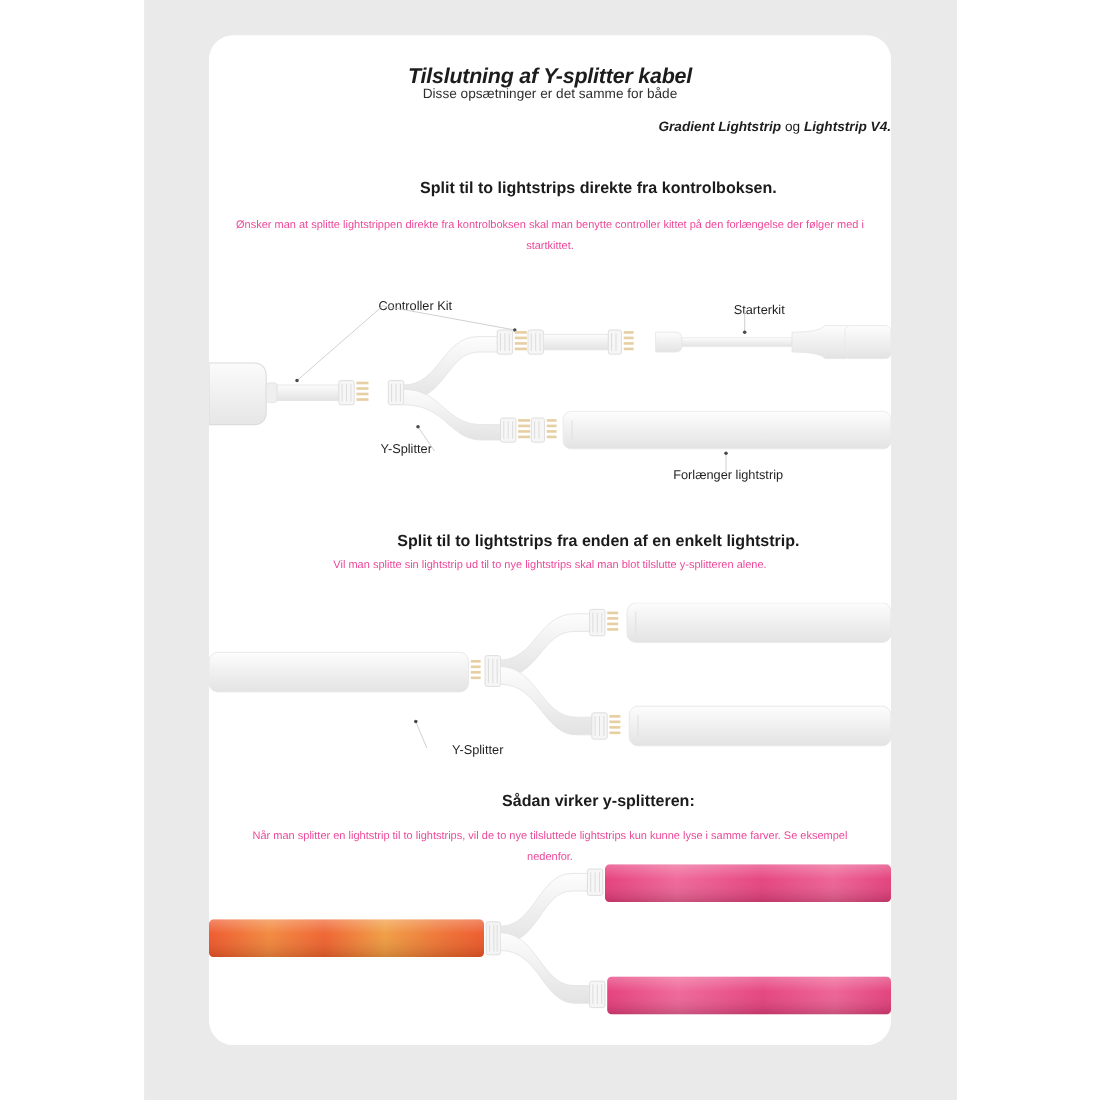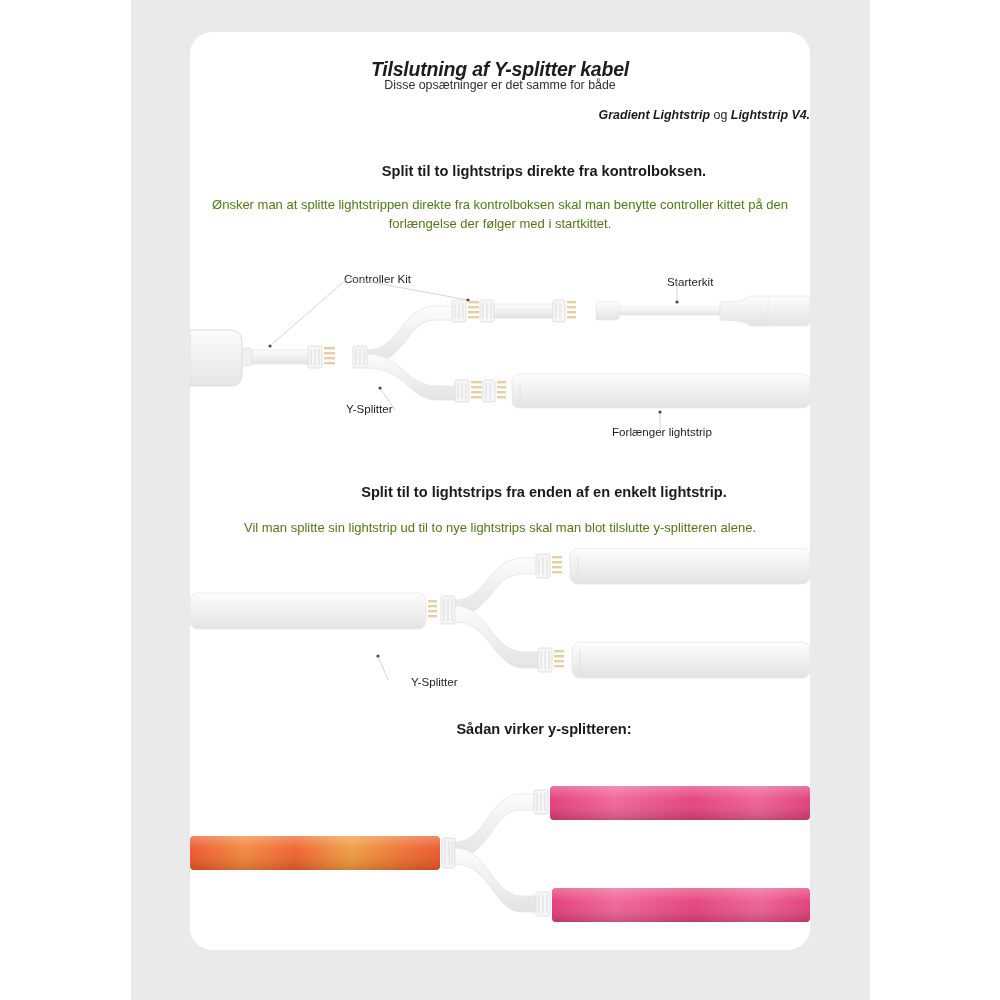--- a/index.html
+++ b/index.html
@@ -59,27 +59,27 @@
     font-size: 12.4px; font-weight: bold; font-style: italic; color: #1c1c1c; text-align: right;
   }
   #doc-sub2 .nb { font-weight: normal; font-style: normal; }
 
   .sec-head {
     left: 190px; width: 620px;
     font-size: 14.6px; font-weight: bold; color: #1b1b1b; padding-left: 44px;
   }
   .sec-body {
     left: 208px; width: 584px;
-    font-size: 13px; line-height: 18.5px; color: #4d7c0f;
+    font-size: 10px; line-height: 18.5px; color: #ec4899;
   }
 
   #sec1-head { top: 163px; }
   #sec1-body { top: 196px; }
   #sec2-head { top: 484px; }
-  #sec2-body { top: 519px; }
+  #sec2-body { top: 505px; }
   #sec3-head { top: 721px; }
   #sec3-body { top: 752px; }
 
   
   .lbl {
     position: absolute;
     font-size: 11.6px;
     color: #1e1e1e;
     white-space: nowrap;
   }
@@ -338,20 +338,21 @@
         <line x1="388" y1="8" x2="388" y2="28" stroke="#e0e0e0" stroke-width="0.9"></line>
       </g>
       <g>
         <rect x="382" y="94" width="238" height="36" rx="8" fill="url(#hwV2)" stroke="#e8e8e8" stroke-width="0.9"></rect>
         <line x1="390" y1="102" x2="390" y2="122" stroke="#e0e0e0" stroke-width="0.9"></line>
       </g>
     </svg>
   </div>
 
   <div class="txt sec-head" id="sec3-head">Sådan virker y-splitteren:</div>
+  <div class="txt sec-body" id="sec3-body">Når man splitter en lightstrip til to lightstrips, vil de to nye tilsluttede lightstrips kun kunne lyse i samme farver. Se eksempel nedenfor.</div>
 
   <div class="diagram" id="diagram-3">
     <svg viewBox="0 0 620 150" xmlns="http://www.w3.org/2000/svg">
       <defs>
         <linearGradient id="hwV3" x1="0" y1="0" x2="0" y2="1">
           <stop offset="0%" stop-color="#fdfdfd"></stop>
           <stop offset="45%" stop-color="#f1f1f1"></stop>
           <stop offset="100%" stop-color="#e3e3e3"></stop>
         </linearGradient>
         <linearGradient id="orangeStrip" x1="0" y1="0" x2="1" y2="0">

